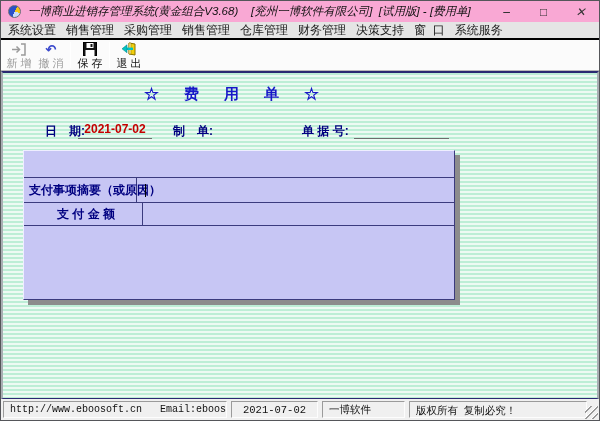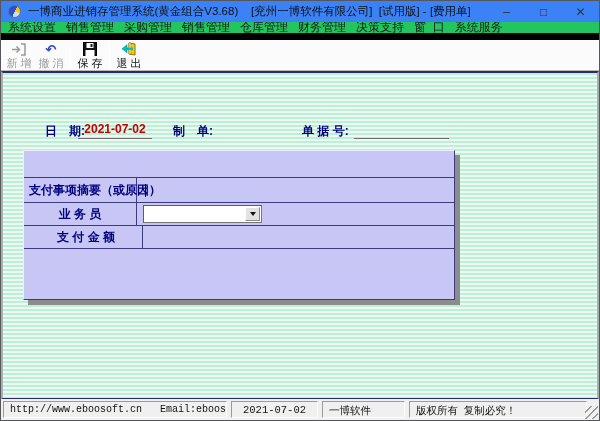--- a/index.html
+++ b/index.html
@@ -1,30 +1,30 @@
 <!DOCTYPE html>
 <html><head>
 <meta charset="utf-8">
 <style>
   * { margin:0; padding:0; box-sizing:border-box; }
   html,body { width:600px; height:421px; font-family:"Liberation Sans", sans-serif; }
   .window { position:relative; width:600px; height:421px; border:1px solid #55565a; background:#fff; overflow:hidden; }
 
   
-  .titlebar { position:relative; height:21px; background:#3b82f6; display:flex; align-items:center; }
+  .titlebar { position:relative; height:21px; background:#f9a8d4; display:flex; align-items:center;font-style:italic; }
   .app-icon { width:13px; height:13px; border-radius:50%; margin:0 7px 0 7px; flex:0 0 auto;
       background:conic-gradient(from 200deg, #2b50c8 0 52%, #f5c513 52% 74%, #c9dcf8 74% 100%);
       border:1px solid #6b6f76; }
   .title-text { font-size:11.5px; color:#111; white-space:pre; overflow:hidden; flex:1 1 auto; }
   .win-controls { display:flex; height:100%; flex:0 0 auto; }
   .win-btn { width:37px; height:100%; display:flex; align-items:center; justify-content:center;
       font-size:12px; color:#333; cursor:default; }
 
   
-  .menubar { height:18px; background:#22c55e; border-bottom:7px solid #000000; display:flex; align-items:center; padding-left:2px; }
+  .menubar { height:18px; background:#e5e5e5; border-bottom:2px solid #000000; display:flex; align-items:center; padding-left:2px; }
   .menu-item { font-size:12px; color:#1a1a1a; padding:0 5px; white-space:pre; line-height:17px; }
 
   
   .toolbar { height:31px; background:#fbfbfb; border-bottom:1px solid #b9b9b9; display:flex; align-items:center; padding-left:2px; }
   .tb-btn { width:32px; height:30px; display:flex; flex-direction:column; align-items:center; justify-content:center; }
   .tb-icon { height:15px; display:flex; align-items:center; justify-content:center; }
   .tb-label { font-size:11px; line-height:12px; color:#141414; white-space:pre; }
   .tb-btn.disabled .tb-label { color:#9a9a9a; }
   .tb-sep { width:1px; height:26px; background:#bcbcbc; border-right:1px solid #ffffff; margin:0 3px; }
   .undo-glyph { font-size:13px; font-weight:bold; color:#3a49cc; line-height:13px; }
@@ -60,21 +60,21 @@
       border:1px solid #fff; border-right-color:#8a8a8a; border-bottom-color:#8a8a8a;
       display:flex; align-items:center; justify-content:center; }
   .combo-arrow { width:0; height:0; border-left:3px solid transparent; border-right:3px solid transparent; border-top:4px solid #111; }
 
   
   .statusbar { position:relative; height:21px; background:#f0f0f0; display:flex; align-items:center; gap:4px; padding:1px 2px 2px 2px; }
   .sb-panel { height:17px; border:1px solid #9b9b9b; border-right-color:#fdfdfd; border-bottom-color:#fdfdfd;
       font-size:10.5px; line-height:14px; color:#111; padding:1px 6px 0 6px; white-space:pre; overflow:hidden; }
   .sb-url { width:224px; font-family:"Liberation Mono", monospace; font-size:10px; }
   .sb-date { width:87px; text-align:center; font-family:"Liberation Mono", monospace; font-size:10.5px; }
-  .sb-company { width:83px; }
+  .sb-company { width:83px;font-family:Liberation Mono, monospace; }
   .sb-copy { width:178px; }
   .grip { position:absolute; right:1px; bottom:1px; width:13px; height:13px;
       background:repeating-linear-gradient(135deg, transparent 0 3px, #ffffff 3px 4px, #9a9a9a 4px 5px); }
 </style>
 </head>
 <body>
 
 <div class="window">
 
   <div class="titlebar">
@@ -136,20 +136,21 @@
           <polygon points="8,1 10,1 10,12 8,12" fill="#fde98a" stroke="#8a7500" stroke-width="0.5"></polygon>
           <path d="M12 6.8 H5" stroke="#00c4c4" stroke-width="2.4" fill="none"></path>
           <polygon points="6,2.8 1,6.8 6,10.8" fill="#00c4c4" stroke="#007a7a" stroke-width="0.5"></polygon>
         </svg>
       </span>
       <span class="tb-label">退 出</span>
     </div>
   </div>
 
   <div class="form-area">
+    <div class="form-title">☆　费　用　单　☆</div>
 
     <span class="hdr-label lbl-date">日　期:</span>
     <span class="hdr-value val-date">2021-07-02</span>
 
     <span class="hdr-label lbl-maker">制　单:</span>
     <span class="hdr-value val-maker">管理员</span>
 
     <span class="hdr-label lbl-docno">单 据 号:</span>
     <span class="hdr-value val-docno"></span>
 
@@ -157,30 +158,20 @@
       <div class="p-row first" style="height:26px;"></div>
 
       <div class="p-row" style="height:25px;">
         <div class="p-label lead">支付事项摘要（或原因）</div>
         <div class="p-content">
           <div class="caret"></div>
         </div>
       </div>
 
 
-      <div class="p-row" style="height:23px;">
-        <div class="p-label centered">业 务 员</div>
-        <div class="p-content">
-          <div class="combo">
-            <div class="combo-btn">
-              <div class="combo-arrow"></div>
-            </div>
-          </div>
-        </div>
-      </div>
 
       <div class="p-row" style="height:23px;padding-left:6px;">
         <div class="p-label centered">支 付 金 额</div>
         <div class="p-content"></div>
       </div>
 
       <div class="p-row" style="flex:1 1 auto; border-top:1px solid #3b3b7e;"></div>
     </div>
   </div>
 

